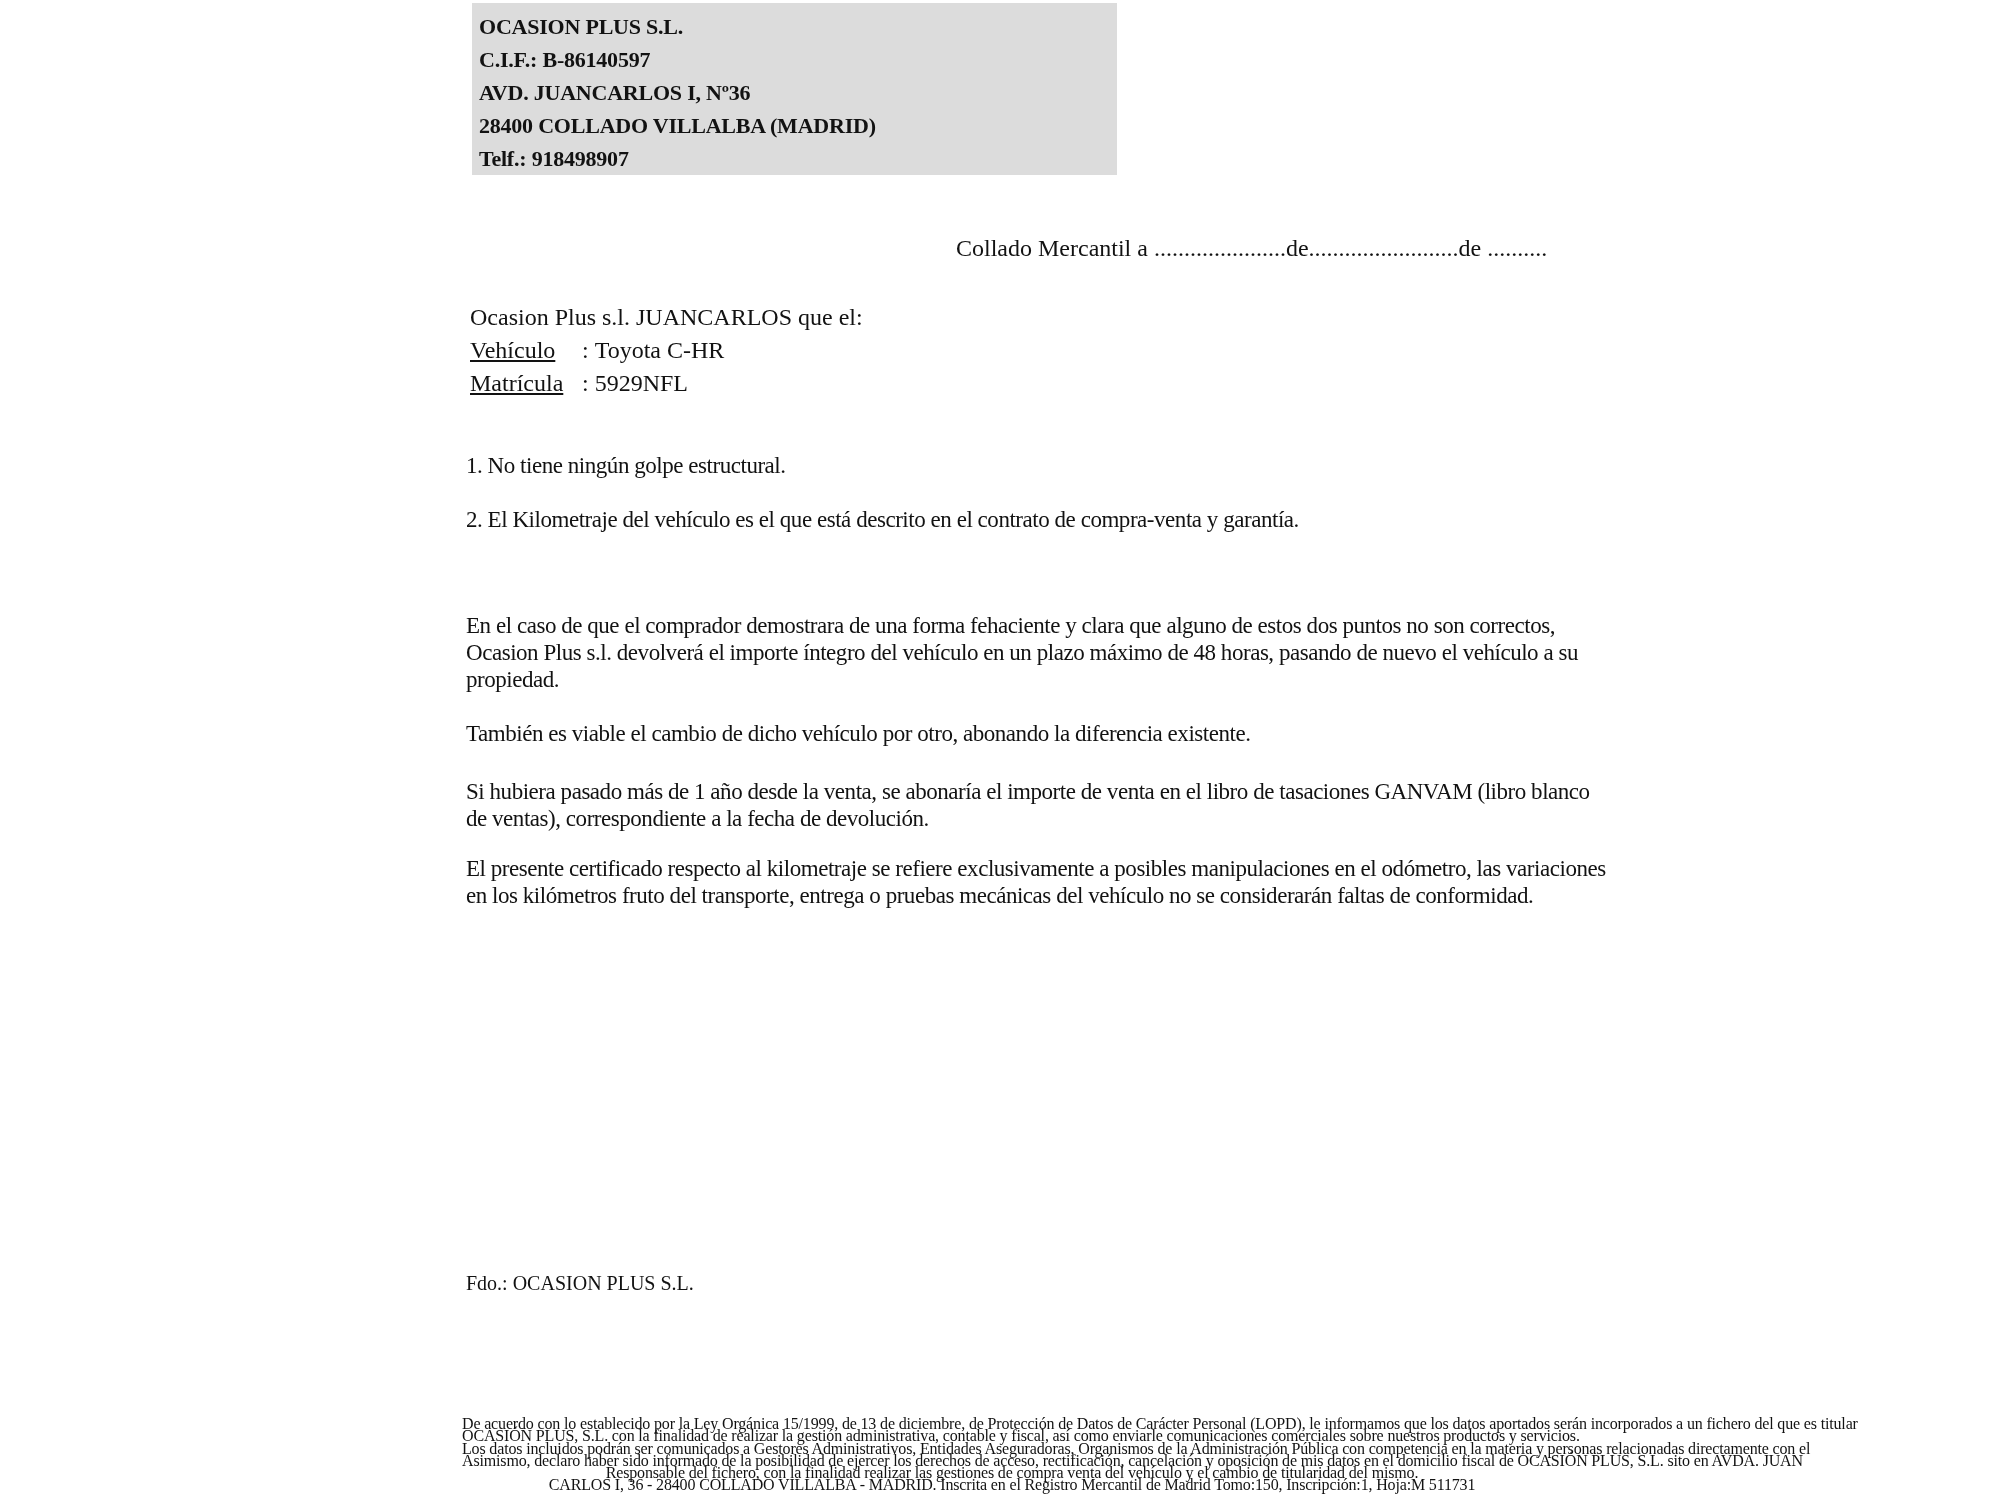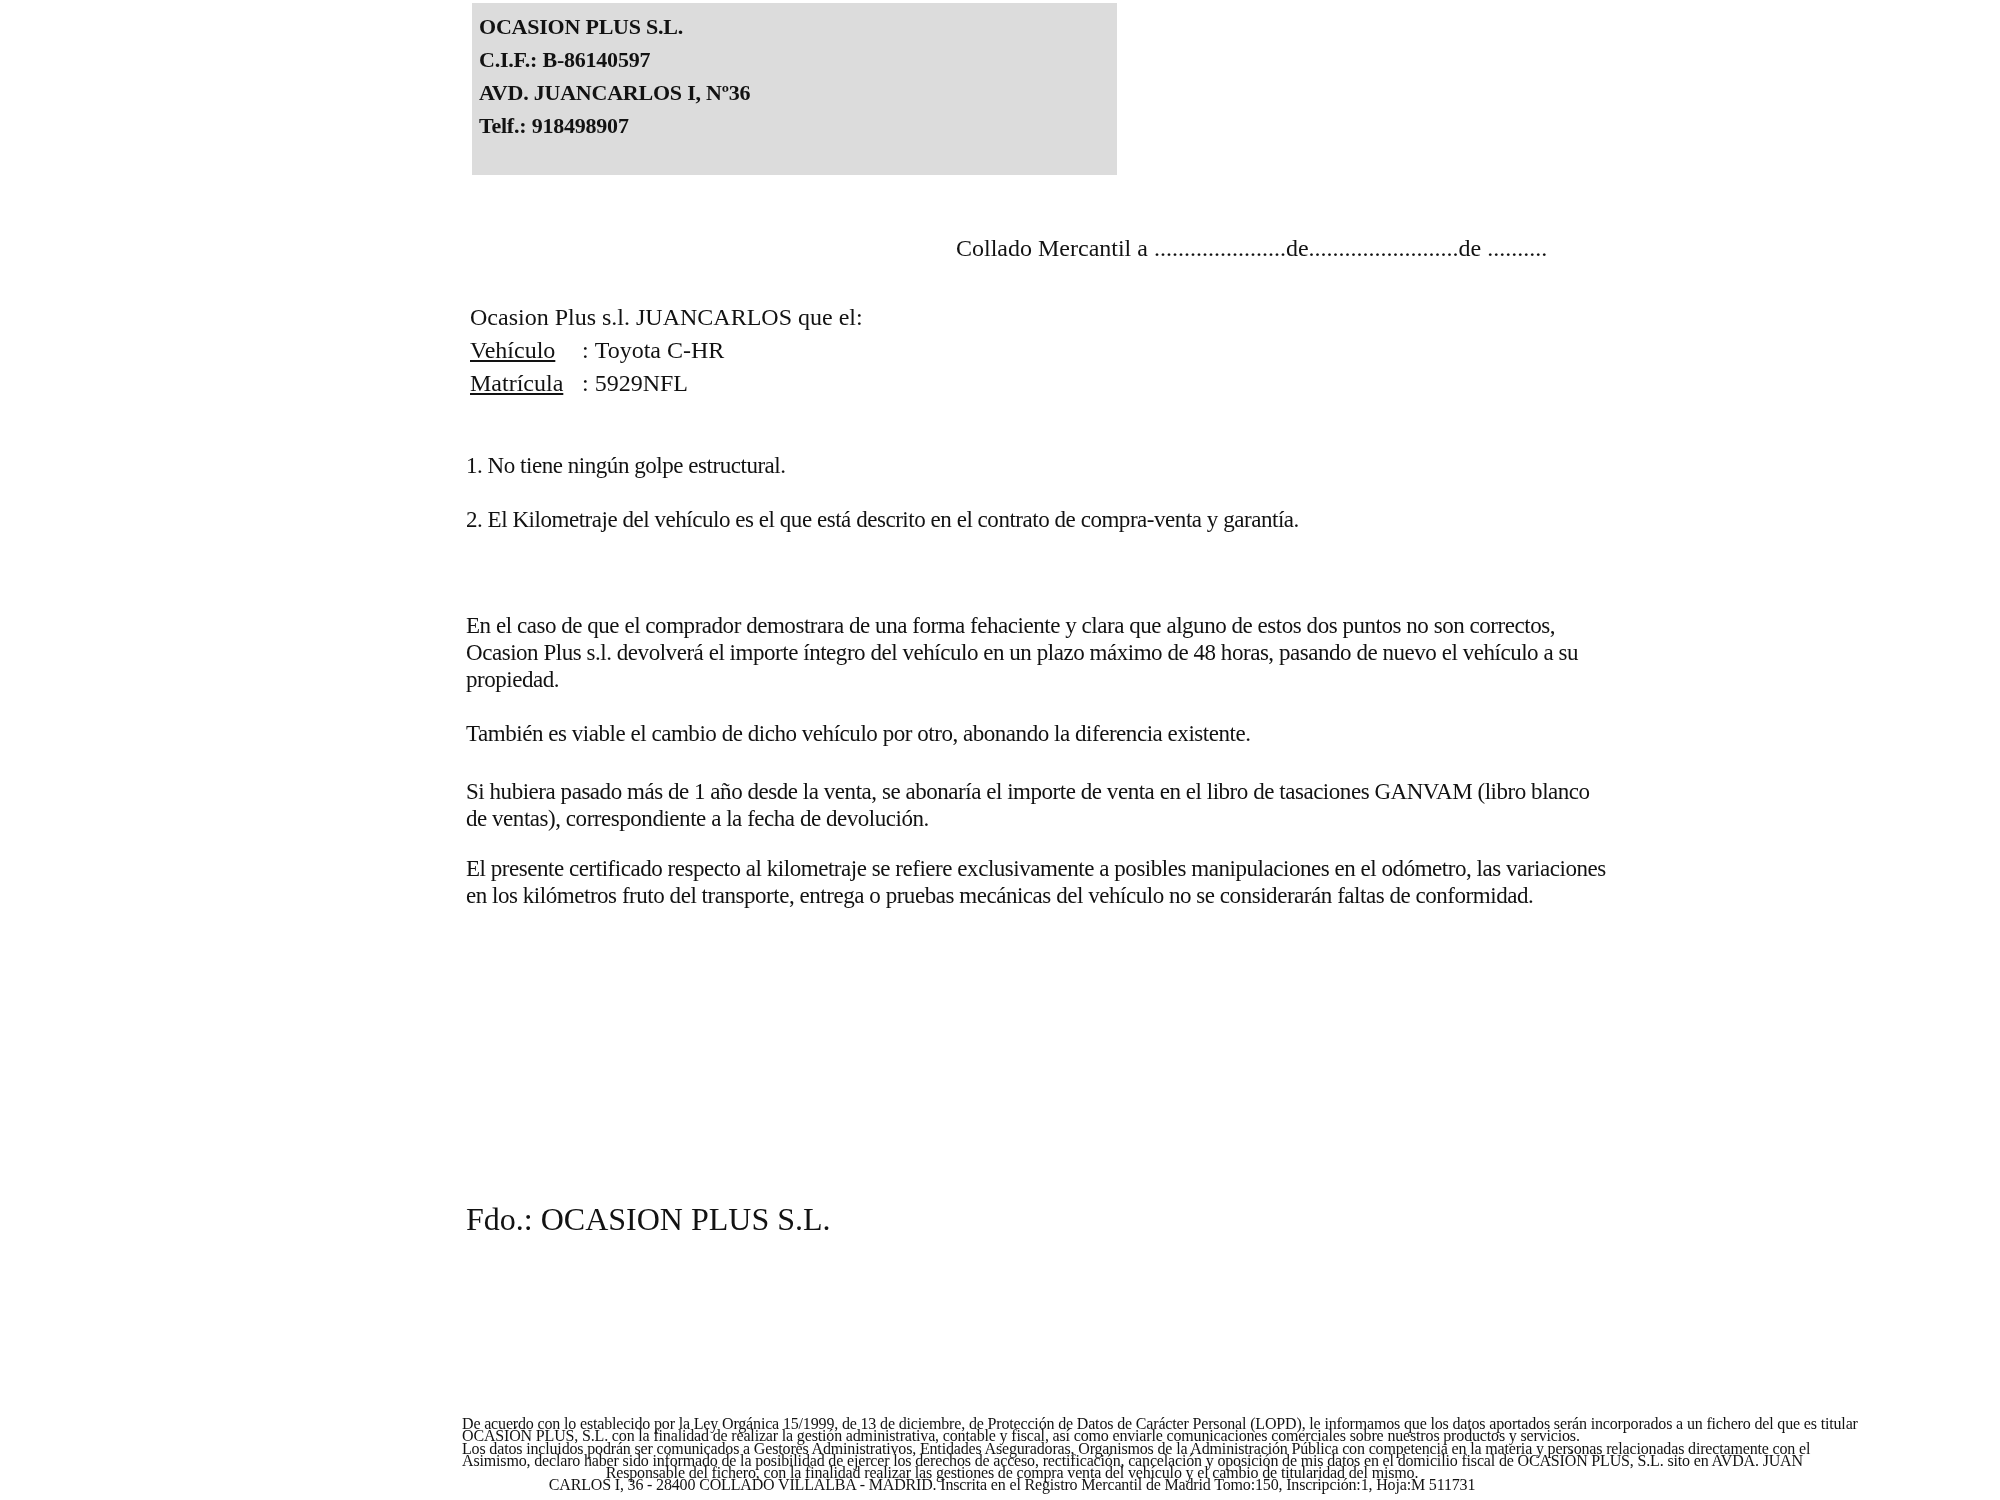--- a/index.html
+++ b/index.html
@@ -50,39 +50,40 @@
     left: 466px;
   }
   .pt1 { top: 452px; }
   .pt2 { top: 506px; }
   .para1 { top: 612px; }
   .para2 { top: 720px; }
   .para3 { top: 778px; }
   .para4 { top: 855px; }
 
   
-  .signature { left: 466px; top: 1201px; font-size: 32px; white-space: nowrap; }
+  .signature { left: 466px; top: 1272px; font-size: 20px; white-space: nowrap; }
 
   
   .legal-footer { left: 462px; top: 1418px; width: 1100px; }
   .legal-footer .lline {
     font-size: 16px;
     line-height: 12.3px;
     letter-spacing: -0.01em;
     white-space: nowrap;
     text-align: center;
   }
 </style>
 </head>
 <body>
 
 <div class="abs header-box">
   <div class="hline">OCASION PLUS S.L.</div>
   <div class="hline">C.I.F.: B-86140597</div>
   <div class="hline">AVD. JUANCARLOS I, Nº36</div>
+  <div class="hline">28400 COLLADO VILLALBA (MADRID)</div>
   <div class="hline">Telf.: 918498907</div>
 </div>
 
 <div class="abs date-line">Collado Mercantil a ......................de.........................de ..........</div>
 
 <div class="abs cert-block">
   <div class="cline">Ocasion Plus s.l. JUANCARLOS que el:</div>
   <div class="cline">
     <span class="field-label"><span>Vehículo</span></span><span>:</span>&nbsp;<span>Toyota C-HR</span>
   </div>

